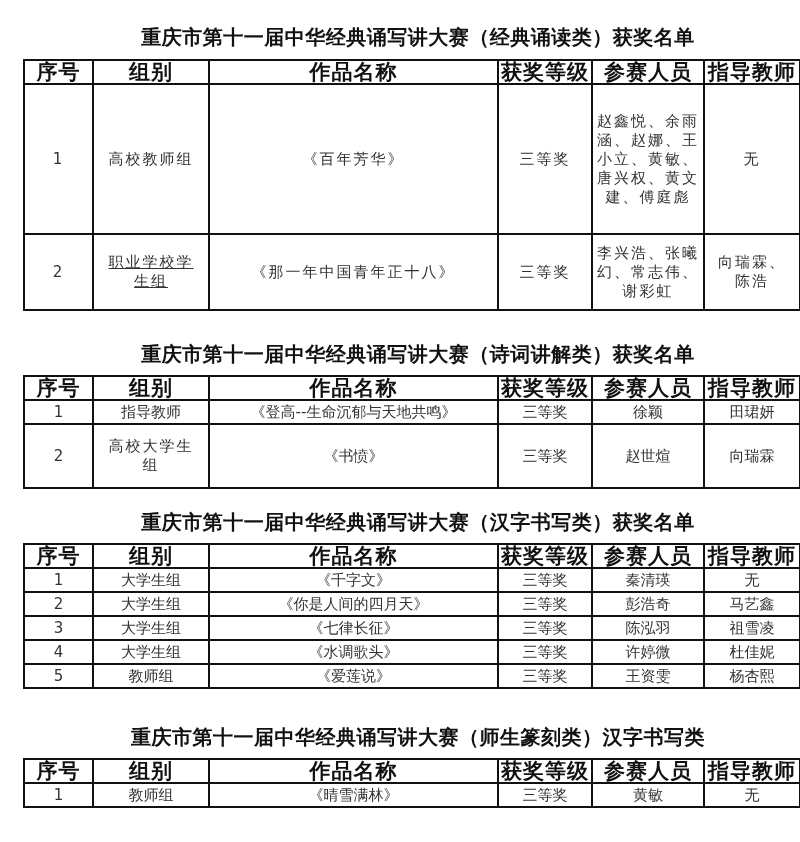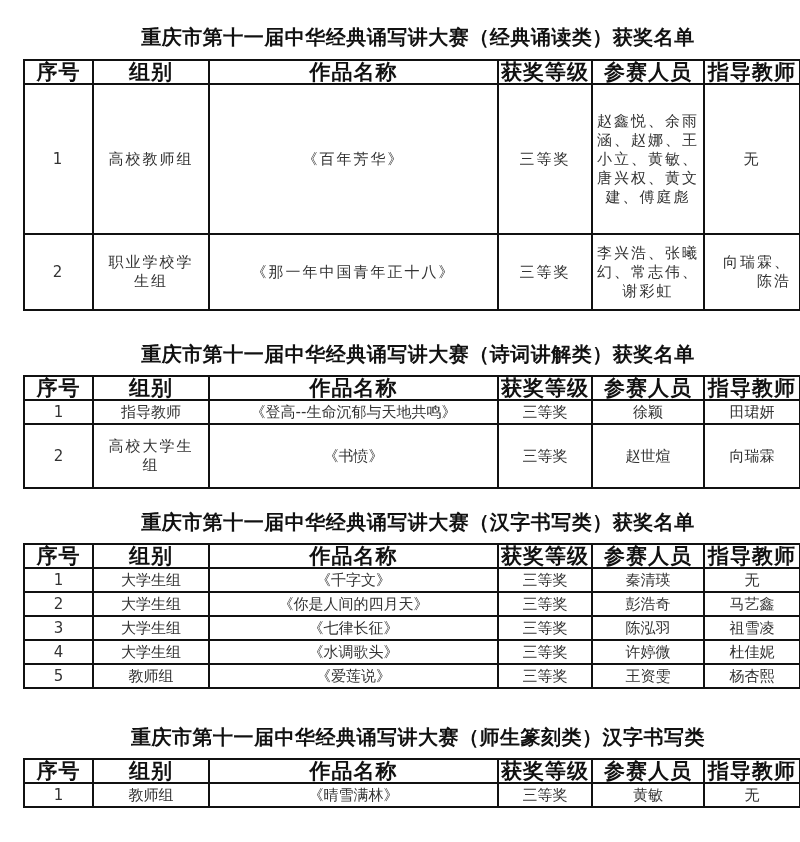--- a/index.html
+++ b/index.html
@@ -37,25 +37,25 @@
     <tr class="tall" style="height:150px;">
       <td>1</td>
       <td>高校教师组</td>
       <td>《百年芳华》</td>
       <td>三等奖</td>
       <td class="mem-wrap">赵鑫悦、余雨涵、赵娜、王小立、黄敏、唐兴权、黄文建、傅庭彪</td>
       <td>无</td>
     </tr>
     <tr class="tall" style="height:76px;">
       <td>2</td>
-      <td style="padding:0 7px;">职业学校学生组</td>
+      <td style="padding:0 7px;text-decoration:underline;">职业学校学生组</td>
       <td>《那一年中国青年正十八》</td>
       <td>三等奖</td>
       <td class="mem-wrap">李兴浩、张曦幻、常志伟、谢彩虹</td>
-      <td style="padding:0 8px;text-align:right;">向瑞霖、陈浩</td>
+      <td style="padding:0 8px;">向瑞霖、陈浩</td>
     </tr>
   </tbody>
     </table>
 </div>
 
 <div class="section" style="top:0;">
   <div class="title" style="position:absolute; top:341px; width:800px;">重庆市第十一届中华经典诵写讲大赛（诗词讲解类）获奖名单</div>
   <table class="award" style="top:375px;">
     <tbody>
         <tr style="height:24px;">

